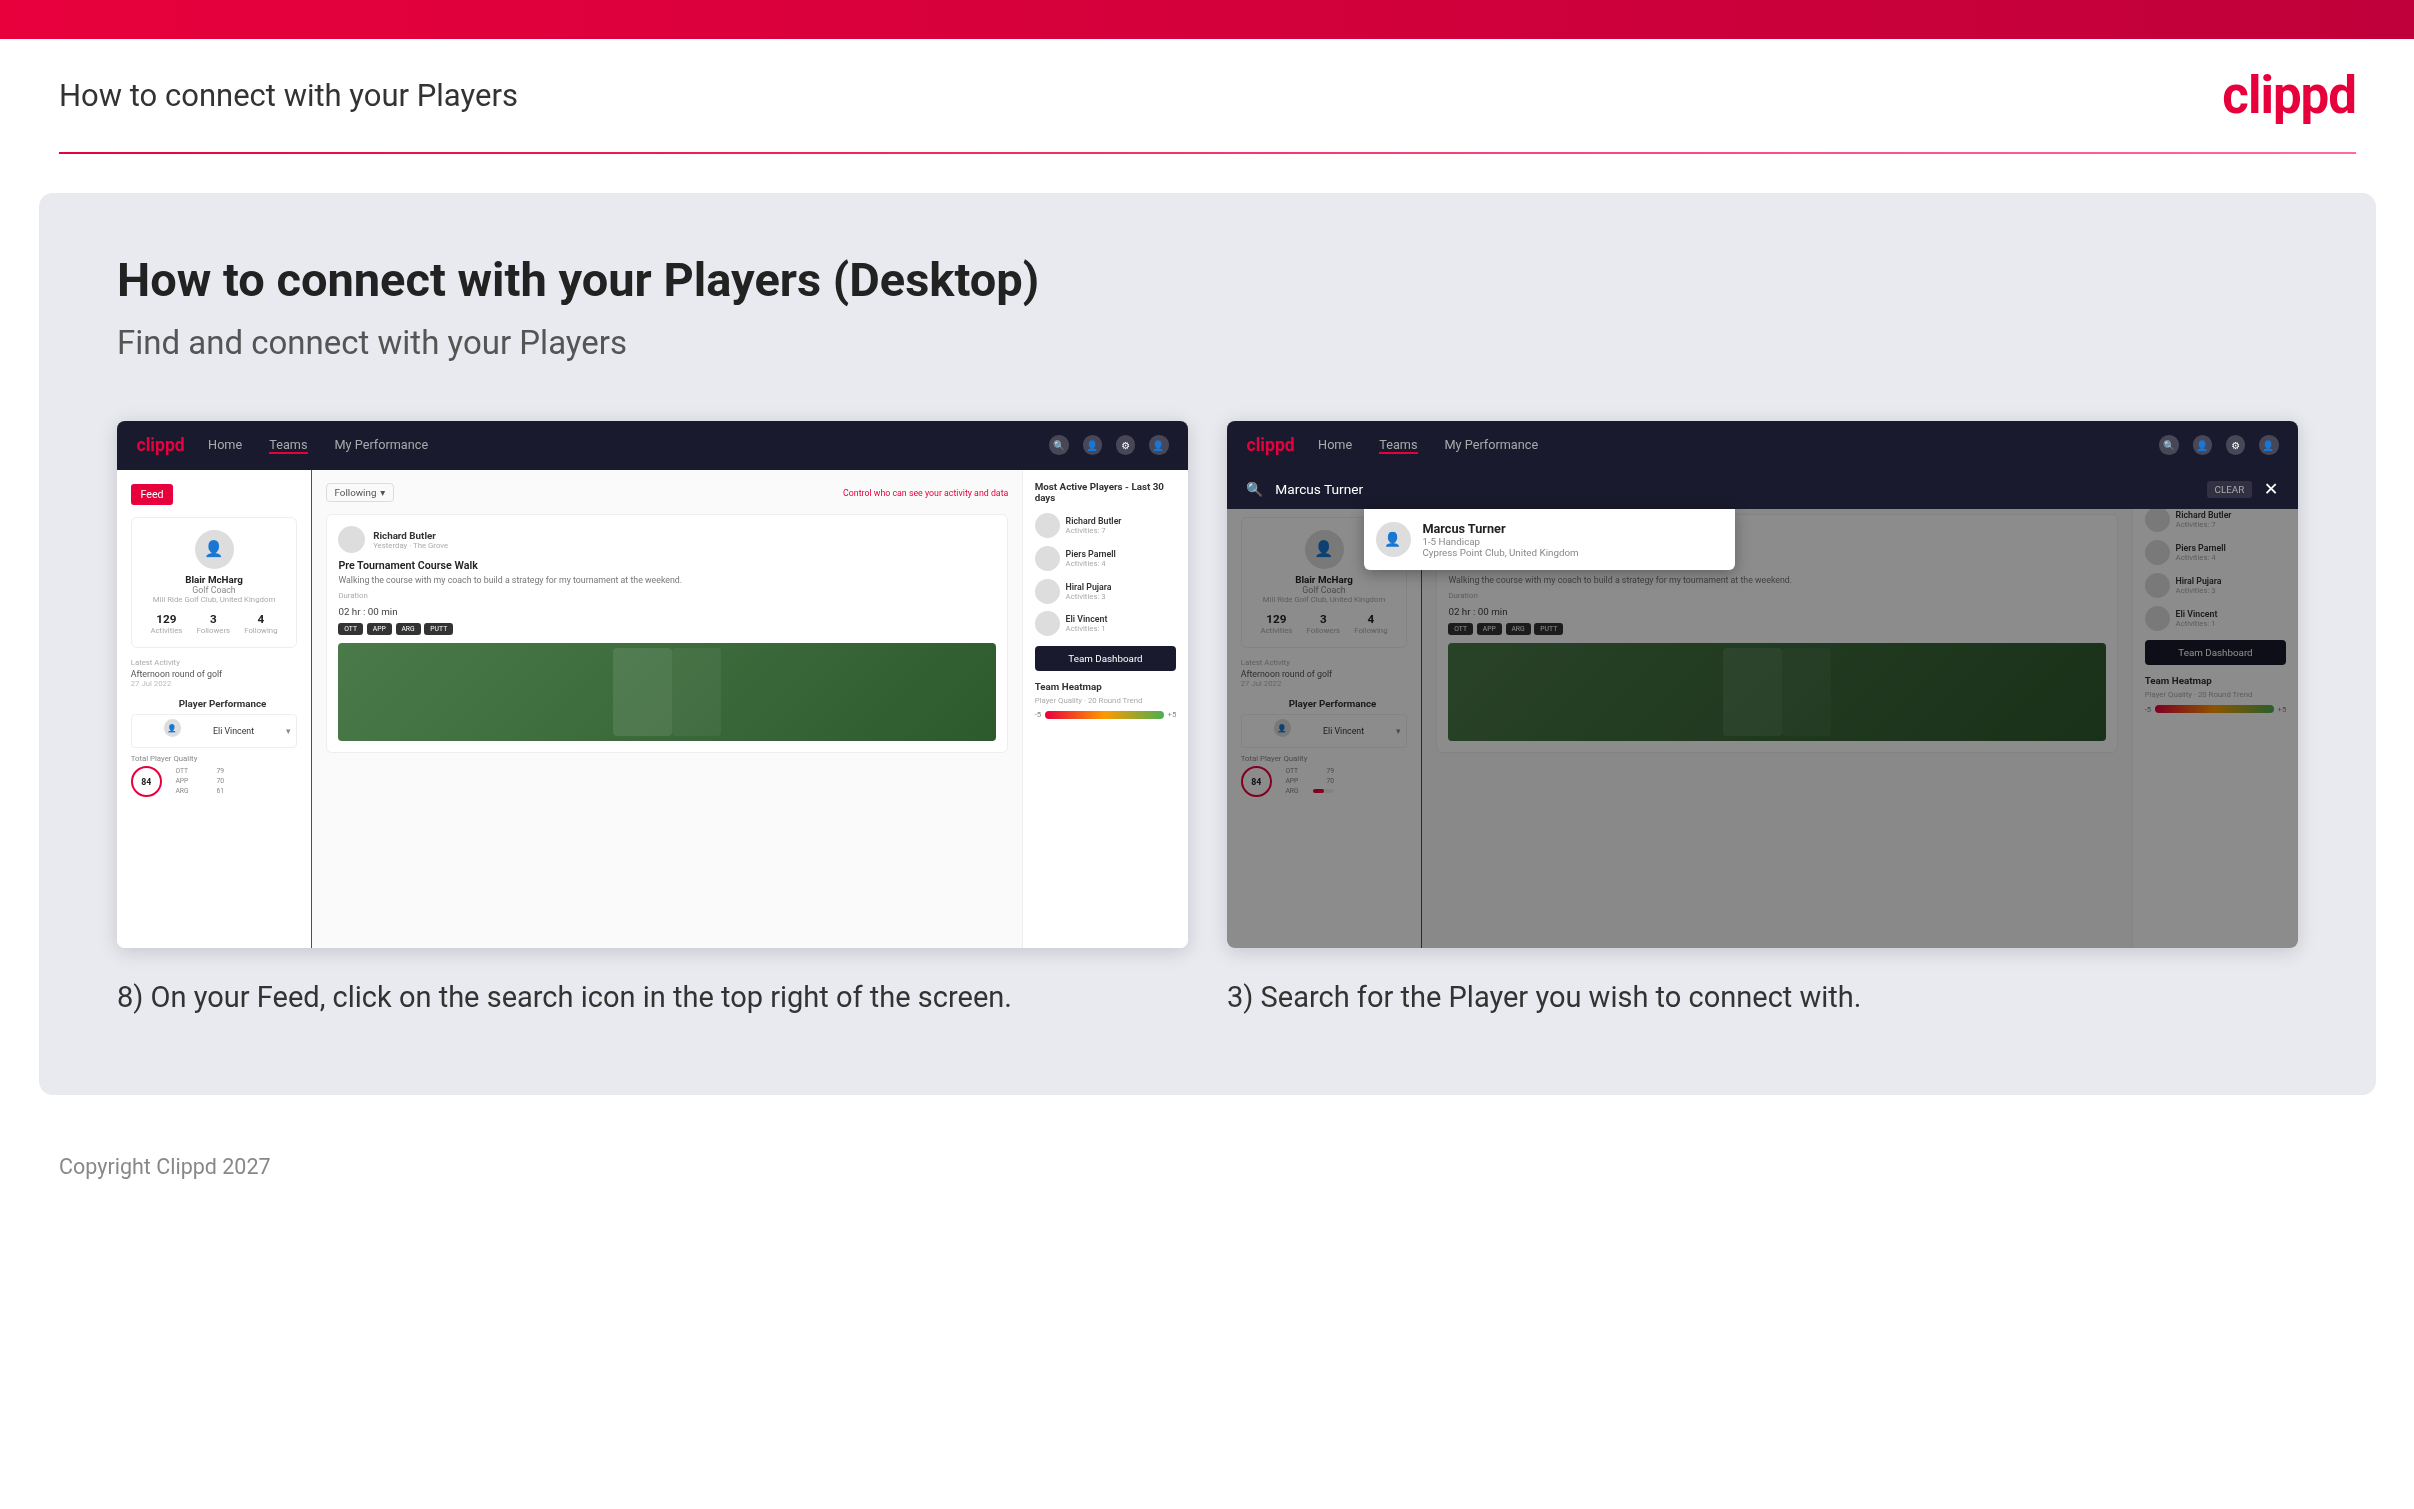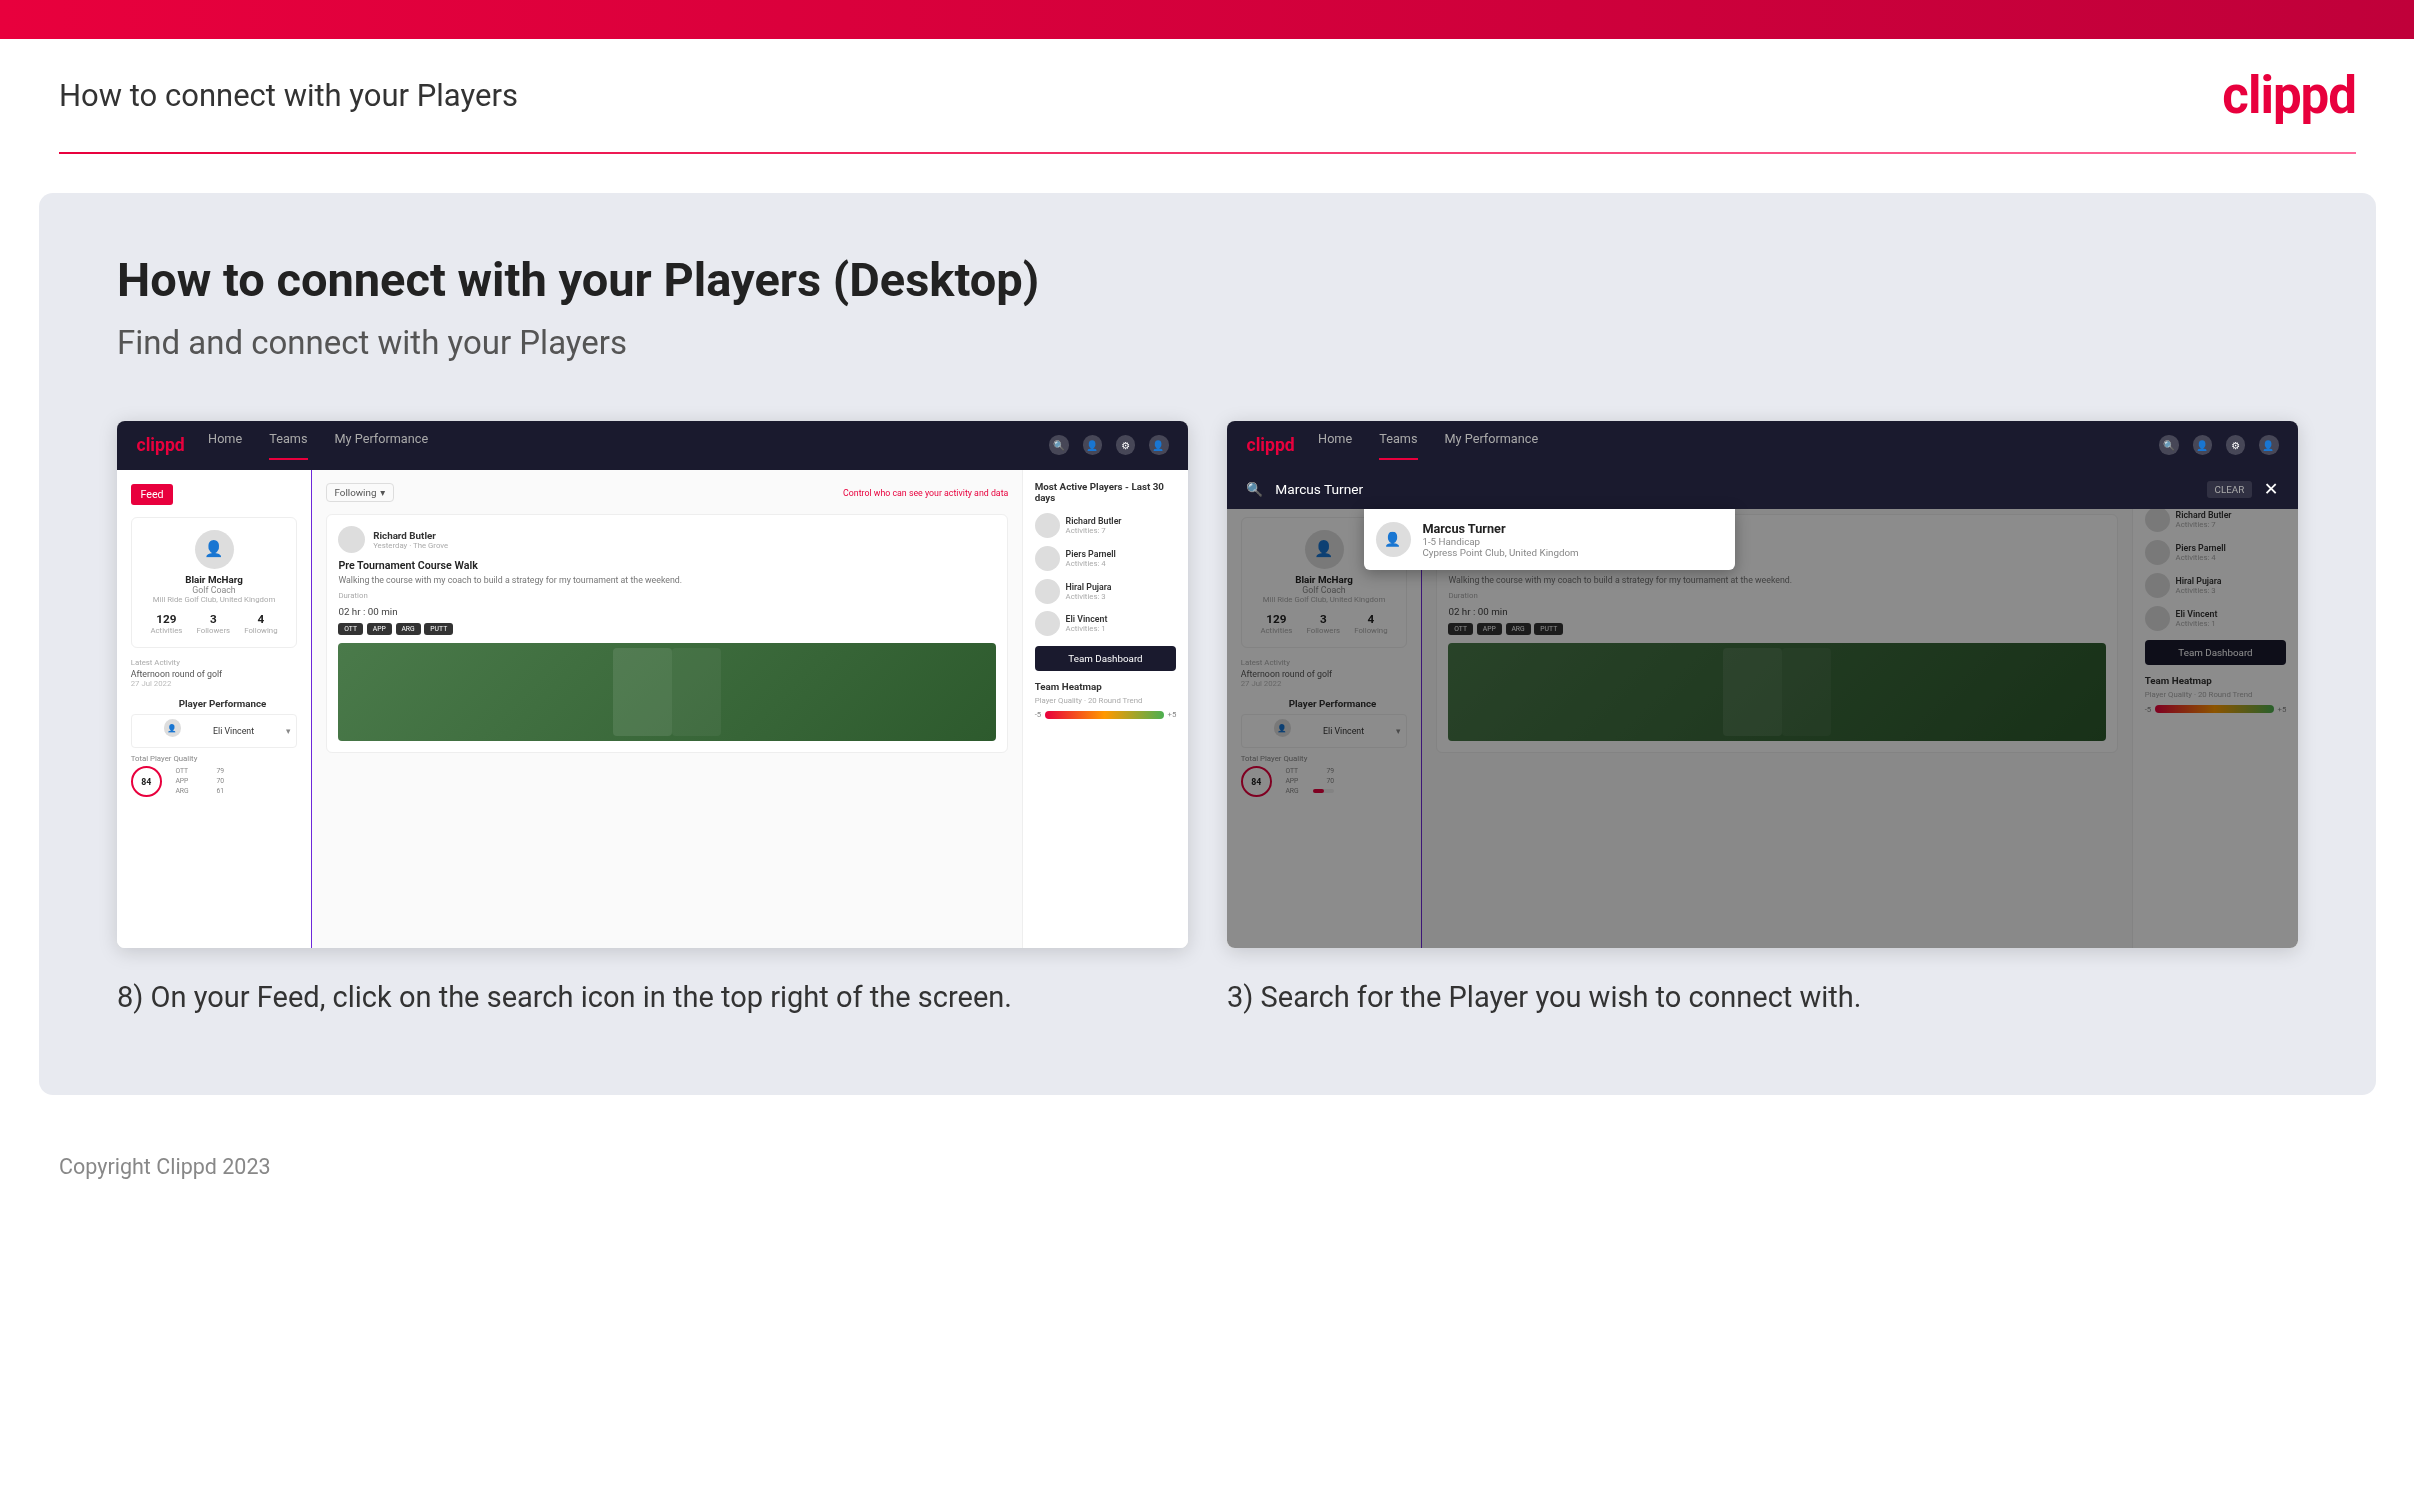--- a/index.html
+++ b/index.html
@@ -616,21 +616,21 @@
       border-radius: 0 0 5.9px 5.9px;
       padding: 11.7px;
       display: flex;
       align-items: center;
       gap: 11.7px;
       box-shadow: 0 3.9px 14.6px rgba(0,0,0,0.3);
     }
 
     .nav-teams-underline {
       border-bottom: 2px solid #e8003d;
-      padding-bottom: 12px;
+      padding-bottom: 0;
     }
   </style>
 </head>
 <body>
 
 <div class="top-bar"></div>
 
 <div class="header">
   <span class="header-title">How to connect with your Players</span>
   <span class="logo-text">clippd</span>
@@ -984,15 +984,15 @@
         </div>
       </div>
 
       <div class="caption-text">3) Search for the Player you wish to connect with.</div>
     </div>
 
   </div>
 </div>
 
 <div class="footer">
-  <span class="footer-text">Copyright Clippd 2023</span>
+  <span class="footer-text">Copyright Clippd 2027</span>
 </div>
 
 
 </body></html>

